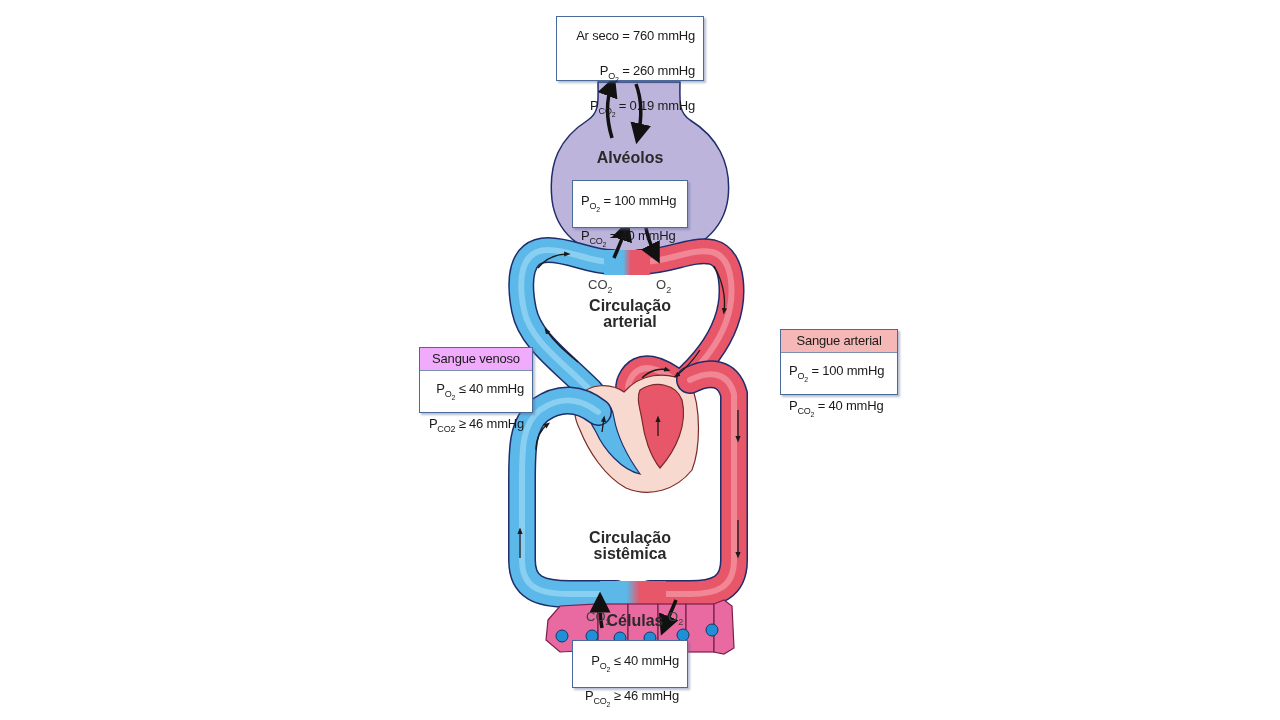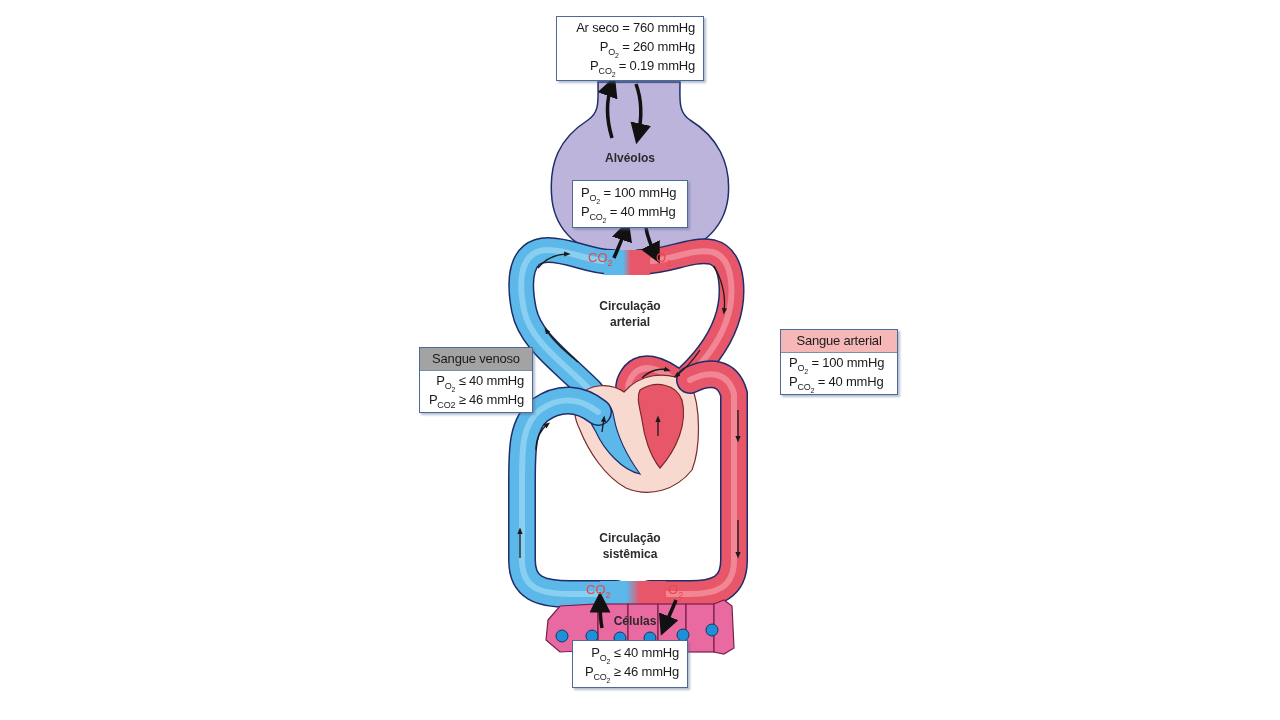--- a/index.html
+++ b/index.html
@@ -2,30 +2,30 @@
 <html><head>
   <meta charset="utf-8">
   <style>
     html, body { margin: 0; padding: 0; background: #ffffff; }
     body { width: 1280px; height: 720px; position: relative; overflow: hidden;
       font-family: "Liberation Sans", sans-serif; }
     svg#diagram { position: absolute; left: 0; top: 0; width: 1280px; height: 720px; }
     .box { position: absolute; background: #ffffff; border: 1.5px solid #4a6a9a;
       box-shadow: 2px 2px 2px rgba(90,110,150,0.45); font-size: 13px; color: #1a1a1a;
       letter-spacing: -0.2px; line-height: 19px; }
-    .box .row { text-align: right; padding: 0 8px; white-space: nowrap; }
+    .box .row { text-align: right; padding: 8px 8px; white-space: nowrap; }
     .box .row.left { text-align: left; }
     .box .hdr { padding: 0 8px; line-height: 22px; border-bottom: 1px solid #7a8fb0; text-align: center; }
-    .hdr.venous { background: #a3a3a3; }
+    .hdr.venous { background: #f0abfc; }
     .hdr.arterial { background: #f6b7b7; }
     sub { font-size: 9px; vertical-align: -4px; line-height: 0; }
     sub sub { font-size: 7px; vertical-align: -3px; }
-    .label { position: absolute; font-weight: bold; color: #2a2a2a; font-size: 12px;
+    .label { position: absolute; font-weight: bold; color: #2a2a2a; font-size: 16px;
       text-align: center; line-height: 16px; }
-    .gas { position: absolute; font-size: 13px; color: #ef4444; }
+    .gas { position: absolute; font-size: 13px; color: #404040; margin-top: 27px; }
   </style>
 </head>
 <body>
 
 <svg id="diagram" viewBox="0 0 1280 720">
   <defs>
     <linearGradient id="gradPulm" x1="0" x2="1" y1="0" y2="0">
       <stop offset="0.42" stop-color="#5bb8e8"></stop>
       <stop offset="0.58" stop-color="#e8566a"></stop>
     </linearGradient>

